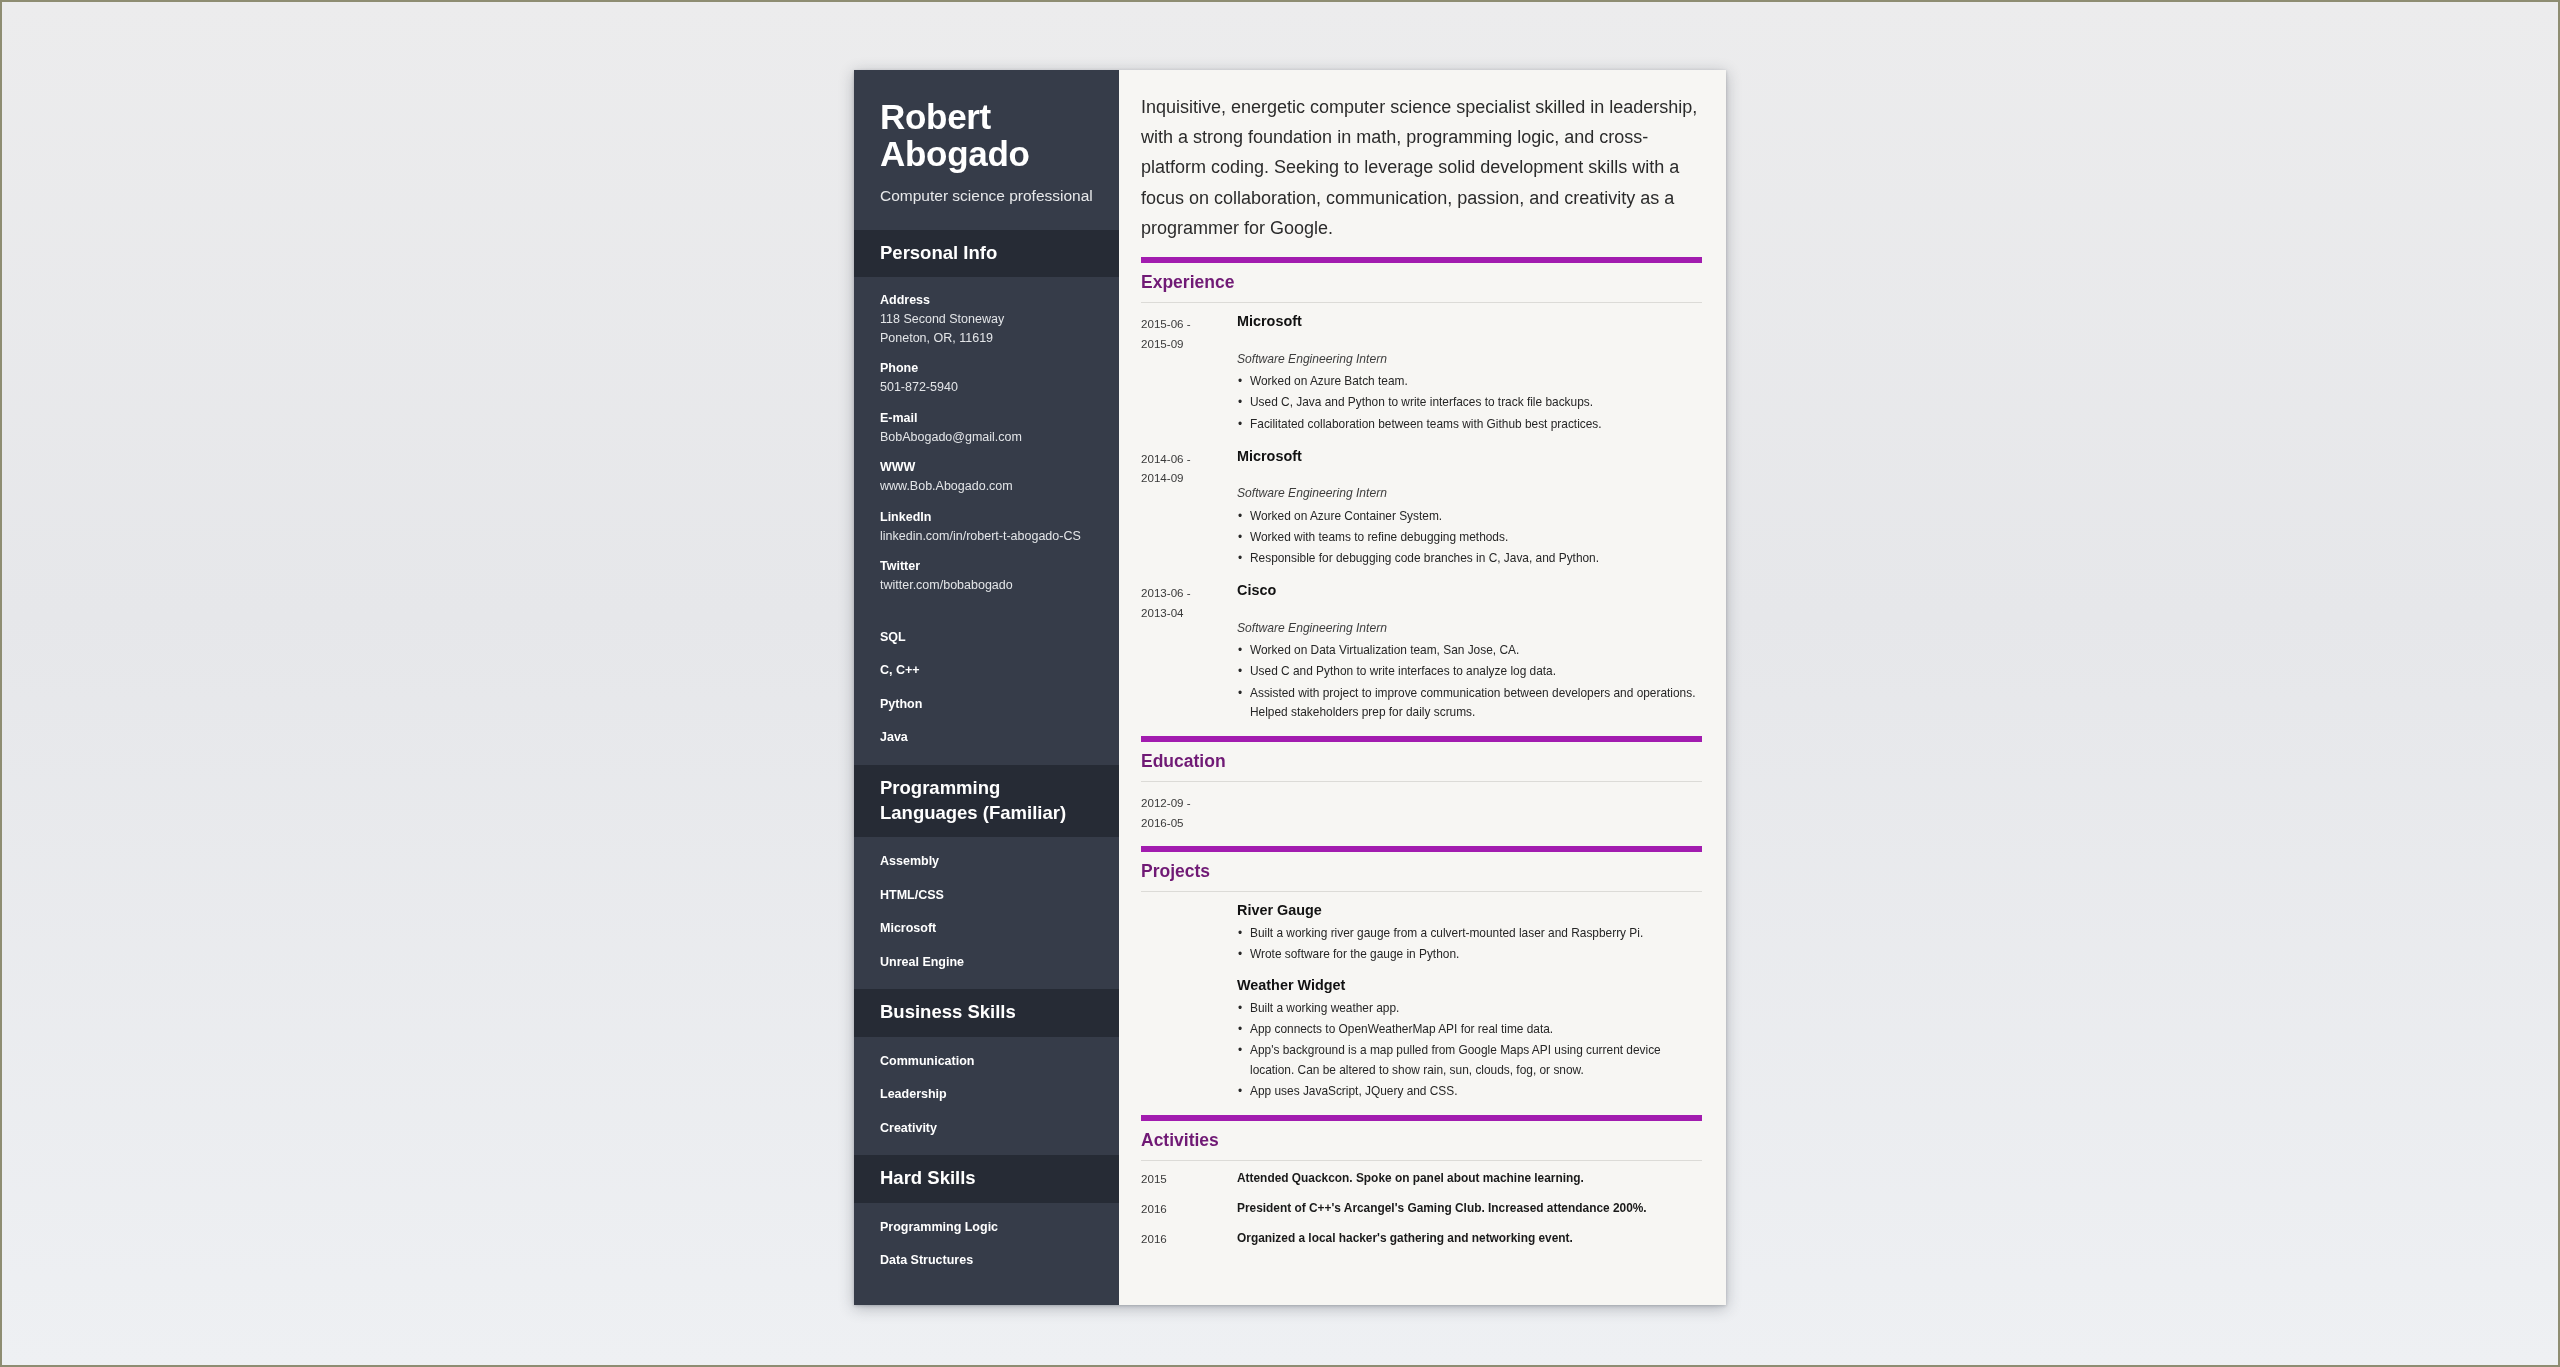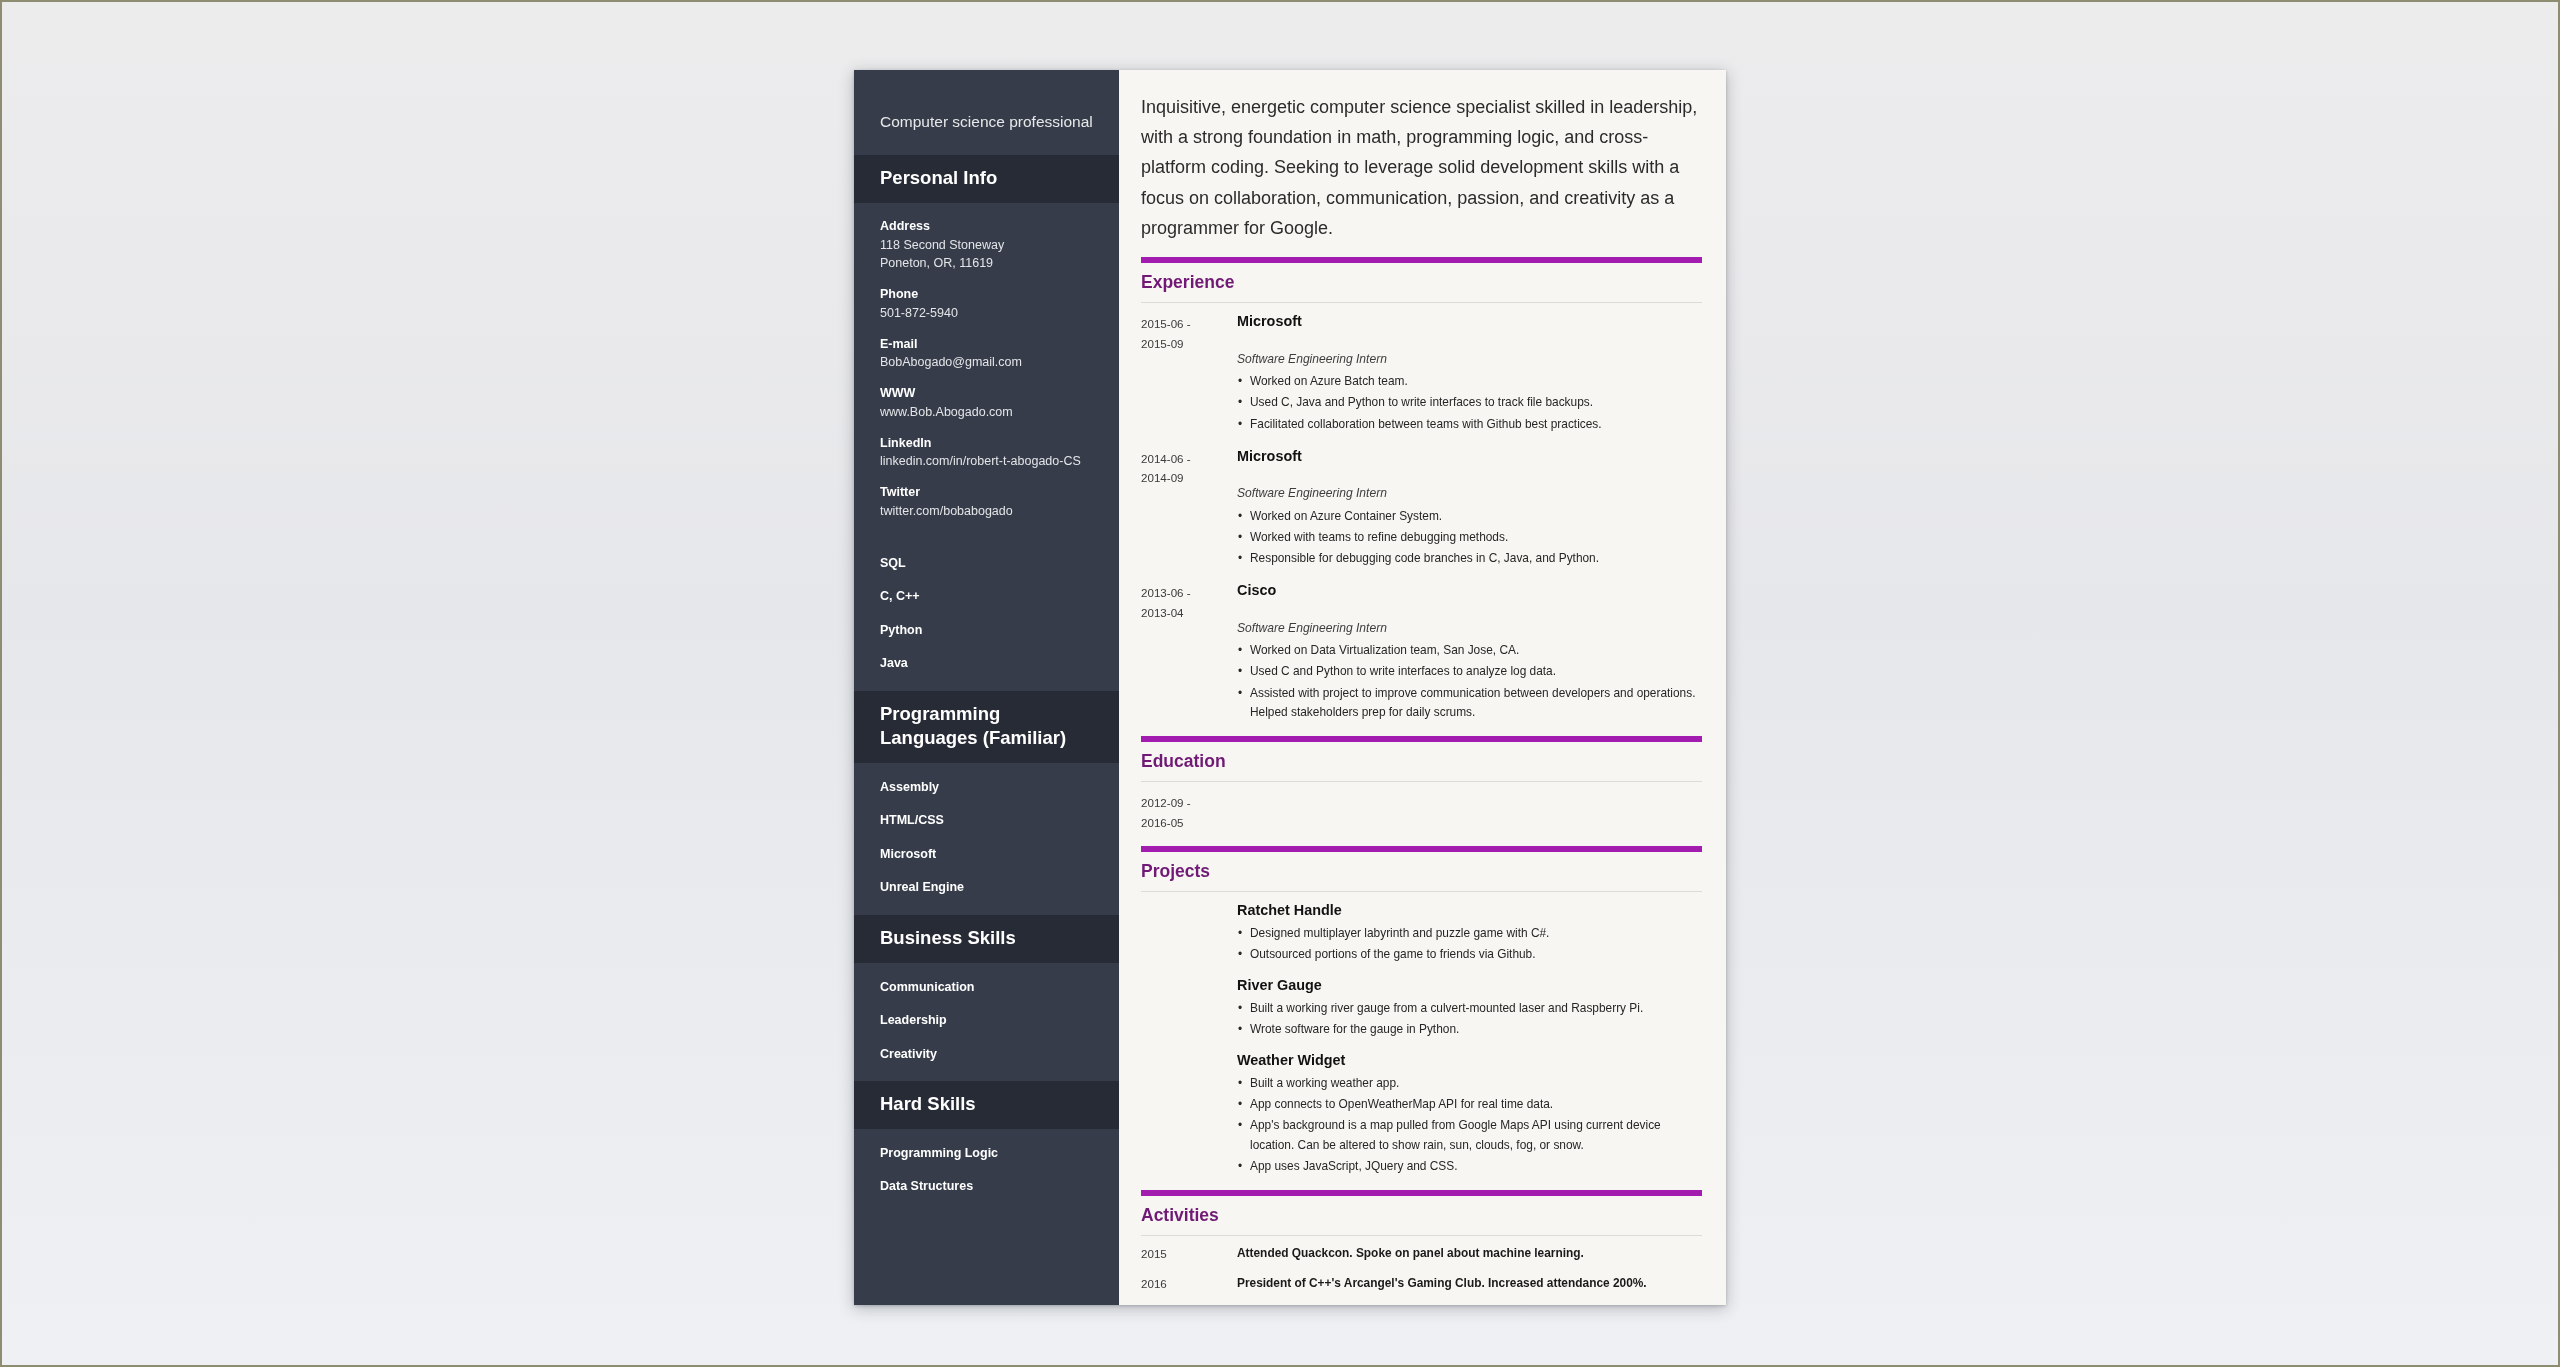--- a/index.html
+++ b/index.html
@@ -213,20 +213,21 @@
 </head>
 <body>
 
 <div class="canvas">
 
   <div class="resume">
 
     <aside class="sidebar">
 
       <div class="name-block">
+        <div class="name">Robert Abogado</div>
         <div class="tagline">Computer science professional</div>
       </div>
 
       <div class="side-head">Personal Info</div>
       <div class="side-body">
         <div class="field">
           <div class="field-label">Address</div>
           <div class="field-value">118 Second Stoneway</div>
           <div class="field-value">Poneton, OR, 11619</div>
         </div>
@@ -345,32 +346,20 @@
           <div class="entry-date">
             <span>2012-09 -</span>
             <span>2016-05</span>
           </div>
         </div>
       </section>
 
       <section class="section">
         <h2 class="section-title">Projects</h2>
 
-        <div class="entry no-date project">
-          <div class="entry-date">
-              <span>&nbsp;</span>
-            </div>
-          <div class="entry-body">
-            <div class="entry-title">Ratchet Handle</div>
-            <ul class="bullets">
-              <li>Designed multiplayer labyrinth and puzzle game with C#.</li>
-              <li>Outsourced portions of the game to friends via Github.</li>
-            </ul>
-          </div>
-        </div>
 
         <div class="entry no-date project">
           <div class="entry-date">
               <span>&nbsp;</span>
             </div>
           <div class="entry-body">
             <div class="entry-title">River Gauge</div>
             <ul class="bullets">
               <li>Built a working river gauge from a culvert-mounted laser and Raspberry Pi.</li>
               <li>Wrote software for the gauge in Python.</li>

